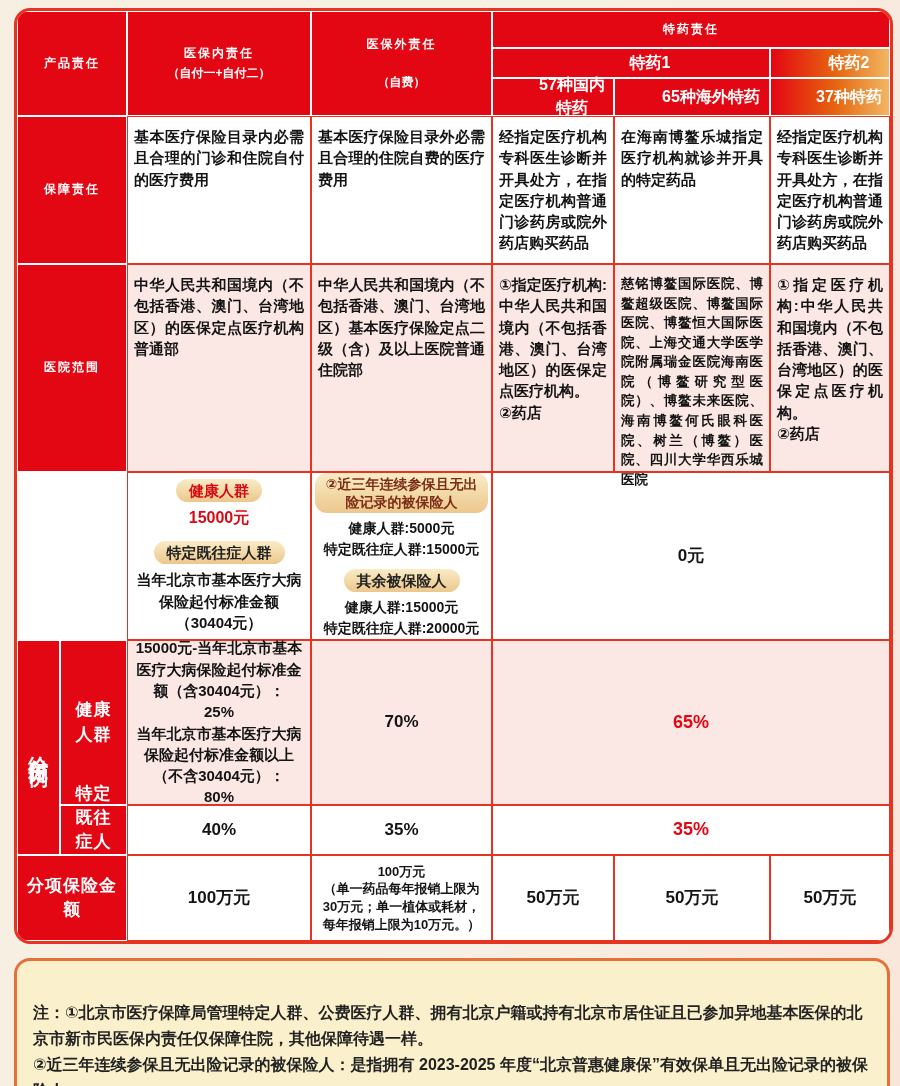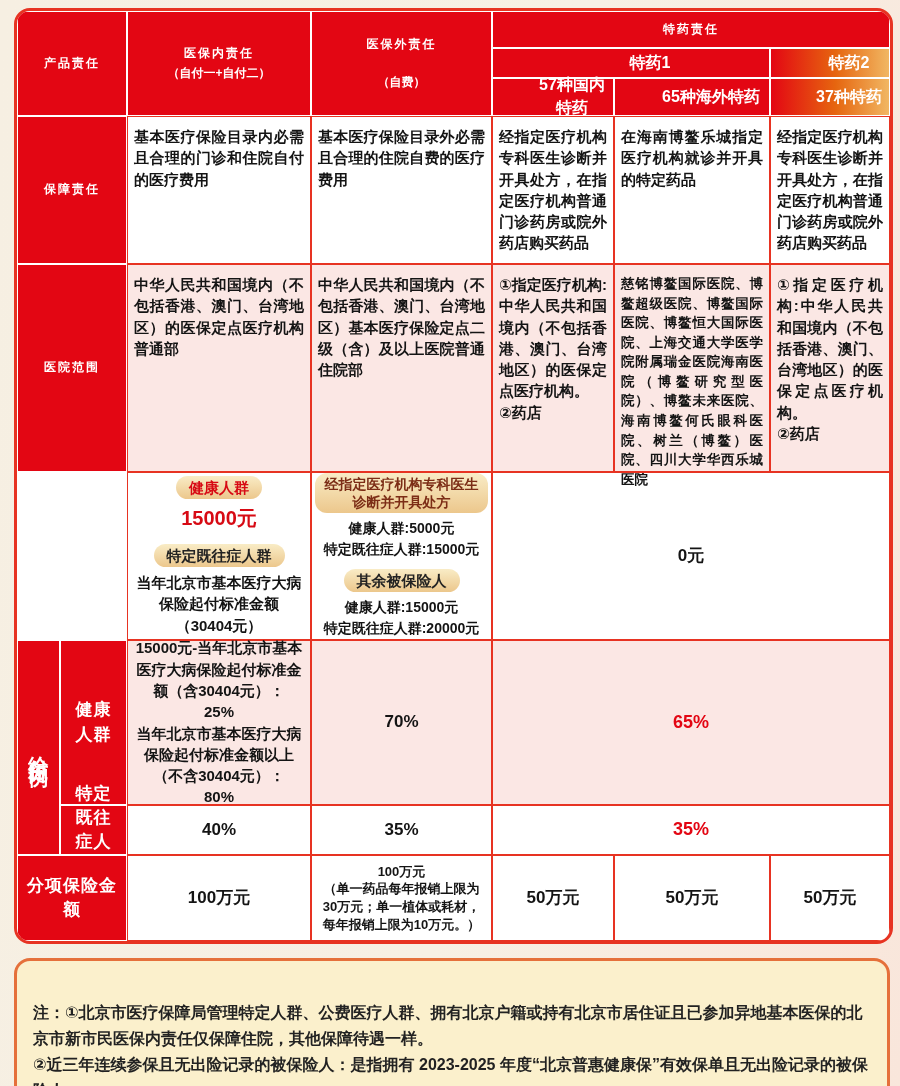--- a/index.html
+++ b/index.html
@@ -37,21 +37,21 @@
   .pct{font-size:17px;}
   .pct-red{font-size:18px;font-weight:bold;color:#e30613;}
   .gap6{gap:5px;}
   .badge{
     display:inline-block;border-radius:999px;padding:1px 13px;
     background:linear-gradient(180deg,#f9ecc6,#ecc78c);
     font-size:15px;font-weight:bold;color:#222;
   }
   .badge.t-red{color:#d70a14;}
   .badge.t-maroon{color:#7c2d16;border-radius:12px;font-size:14px;padding:2px 9px;line-height:1.3;}
-  .v-red{color:#d70a14;font-size:20px;font-weight:bold;}
+  .v-red{color:#d70a14;font-size:16px;font-weight:bold;}
   .v14{font-size:14px;font-weight:bold;line-height:1.5;}
   .sum-sm{font-size:13px;line-height:1.35;}
   
   .note{
     position:absolute;left:14px;top:958px;width:838px;
     background:#fbf0cc;border:3px solid #e5703b;border-radius:16px;
     padding:13px 16px;box-sizing:content-box;
     font-size:16px;font-weight:600;color:#222;line-height:1.62;
     white-space:pre-line;
   }
@@ -111,21 +111,21 @@
   <div class="c top just pink" style="grid-column:7;grid-row:5;">①指定医疗机构:中华人民共和国境内（不包括香港、澳门、台湾地区）的医保定点医疗机构。
 ②药店</div>
 
   <div class="c gap6" style="grid-column:3;grid-row:6;">
     <span class="badge t-red">健康人群</span>
     <span class="v-red">15000元</span>
     <span class="badge" style="margin-top:6px;">特定既往症人群</span>
     <span>当年北京市基本医疗大病保险起付标准金额（30404元）</span>
   </div>
   <div class="c gap6" style="grid-column:4;grid-row:6;padding:5px 3px;">
-    <span class="badge t-maroon">经指定医疗机构专科医生诊断并开具处方</span>
+    <span class="badge t-maroon">②近三年连续参保且无出险记录的被保险人</span>
     <span class="v14">健康人群:5000元
 特定既往症人群:15000元</span>
     <span class="badge" style="margin-top:4px;">其余被保险人</span>
     <span class="v14">健康人群:15000元
 特定既往症人群:20000元</span>
   </div>
   <div class="c pct" style="grid-column:5/8;grid-row:6;">0元</div>
 
   <div class="c red vert" style="grid-column:1;grid-row:7/9;">
     <span>给付比例</span>

